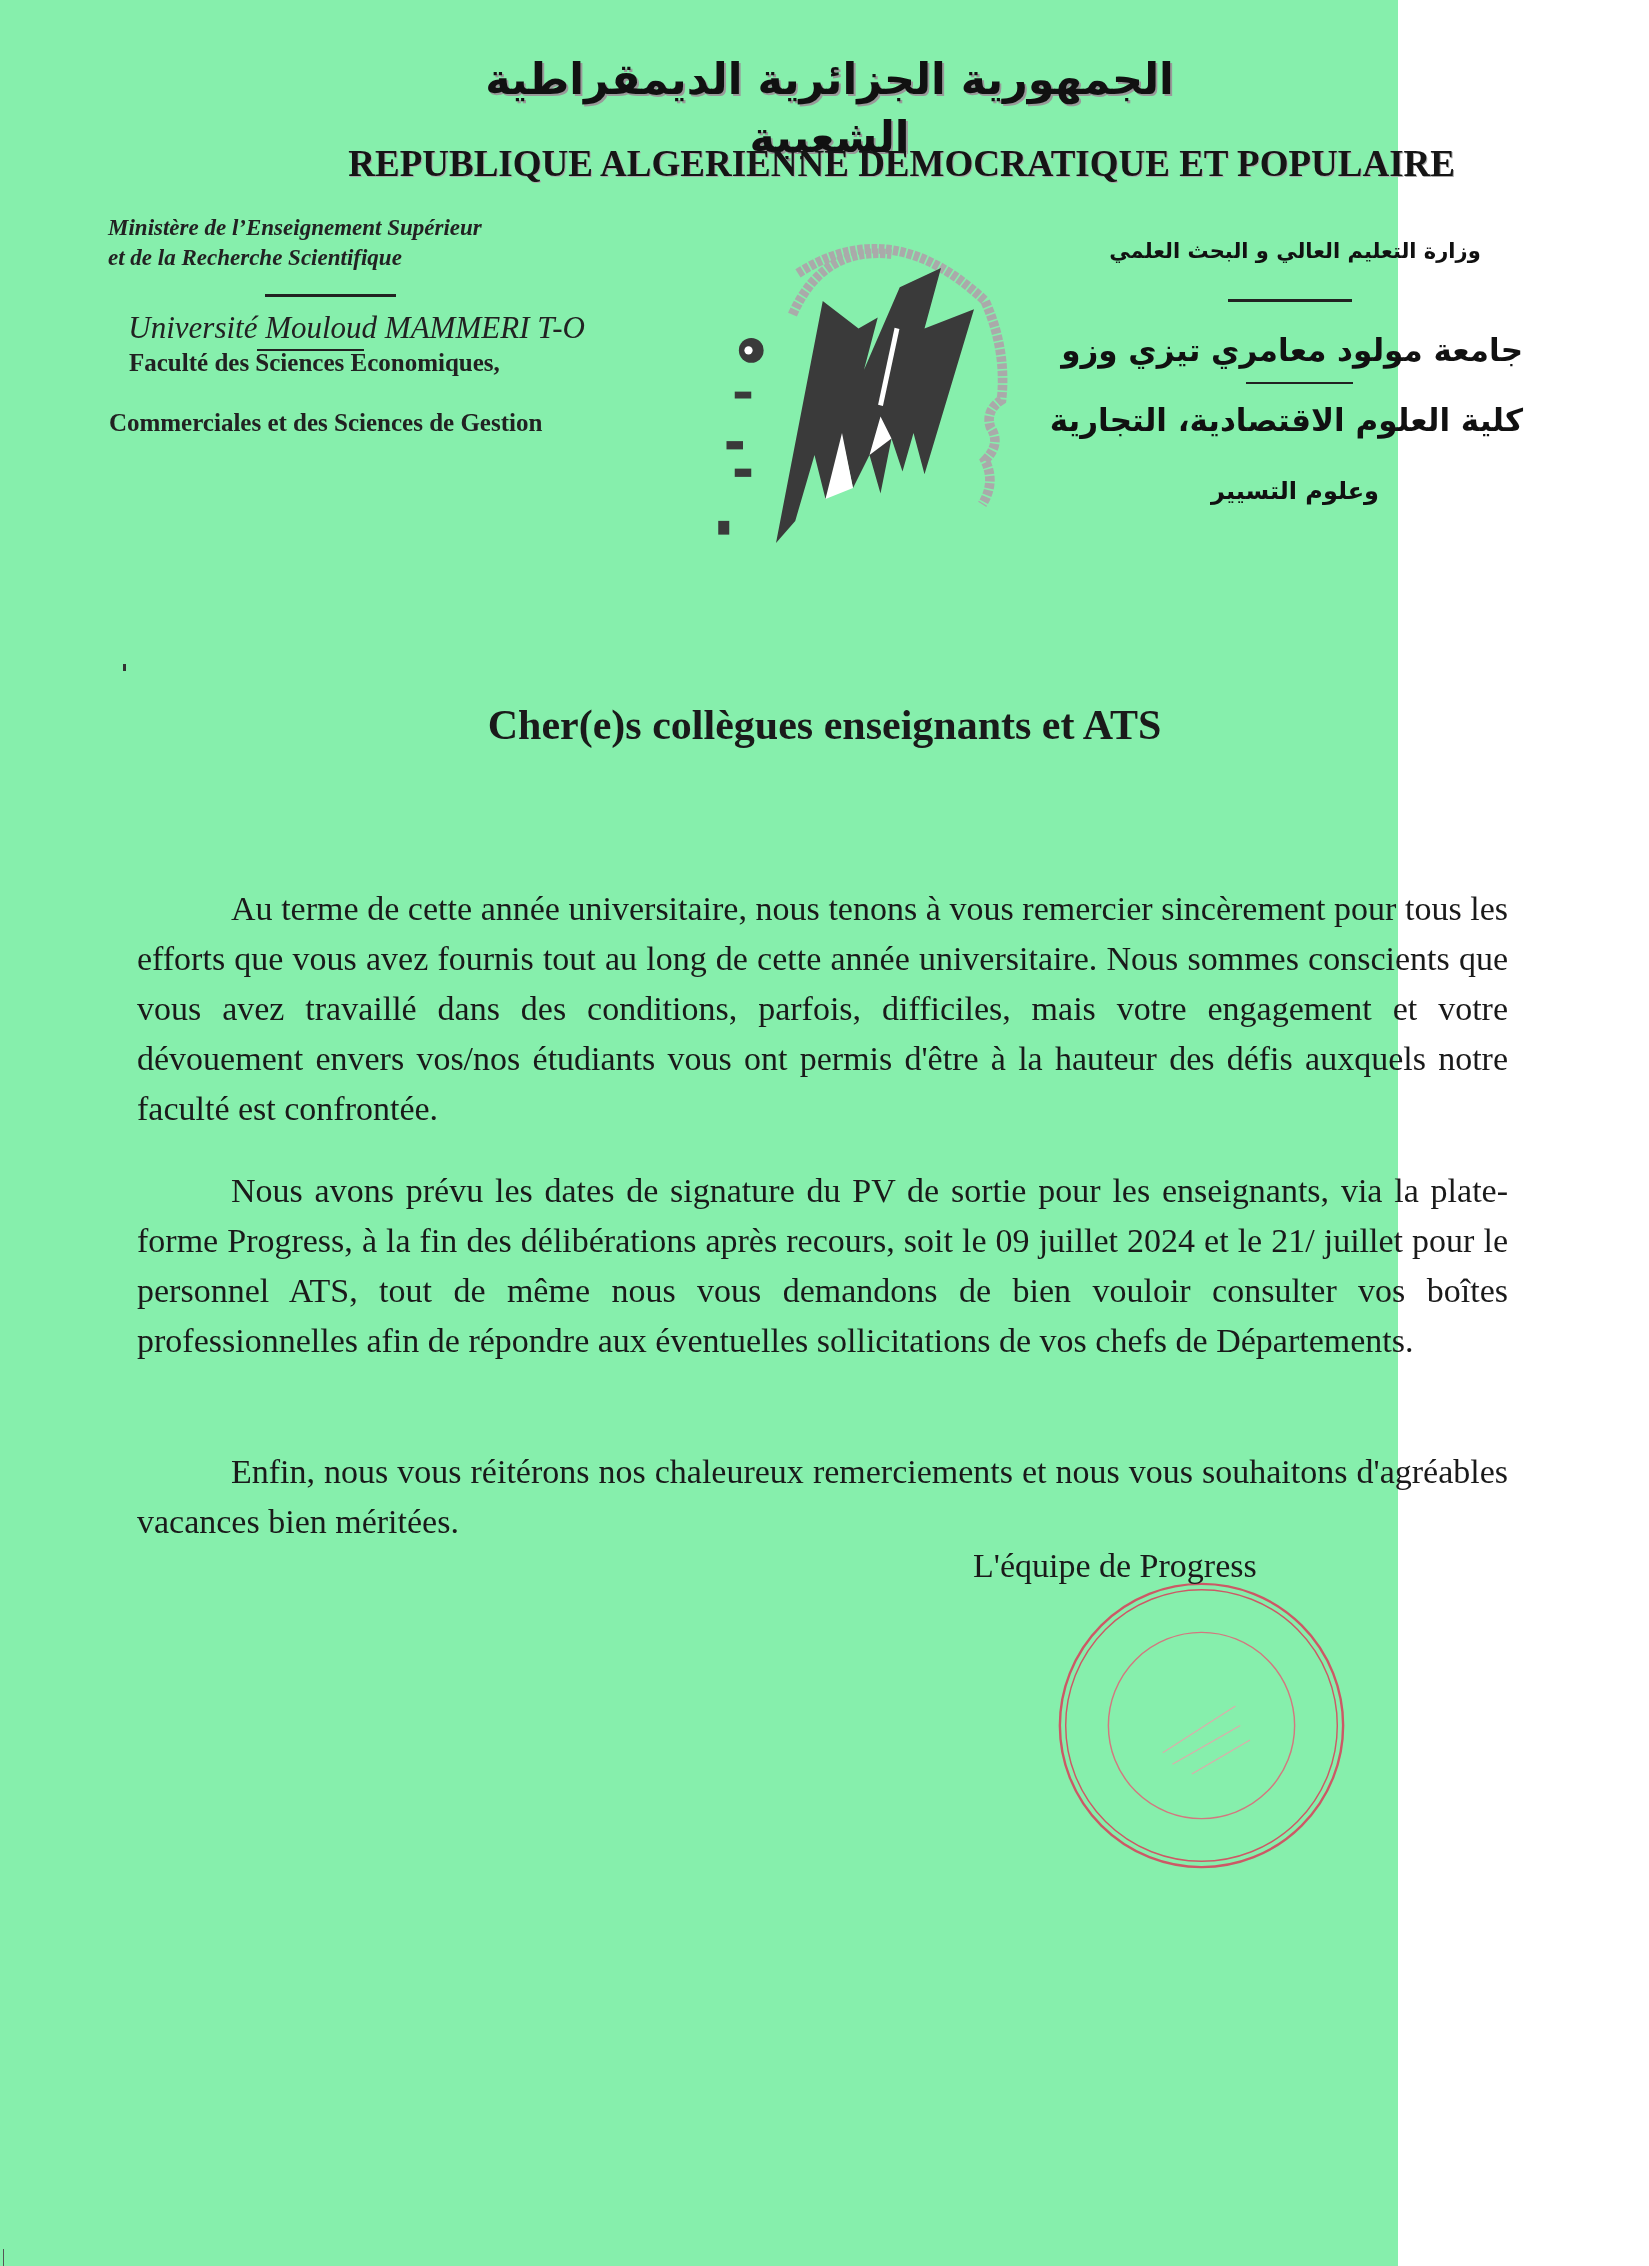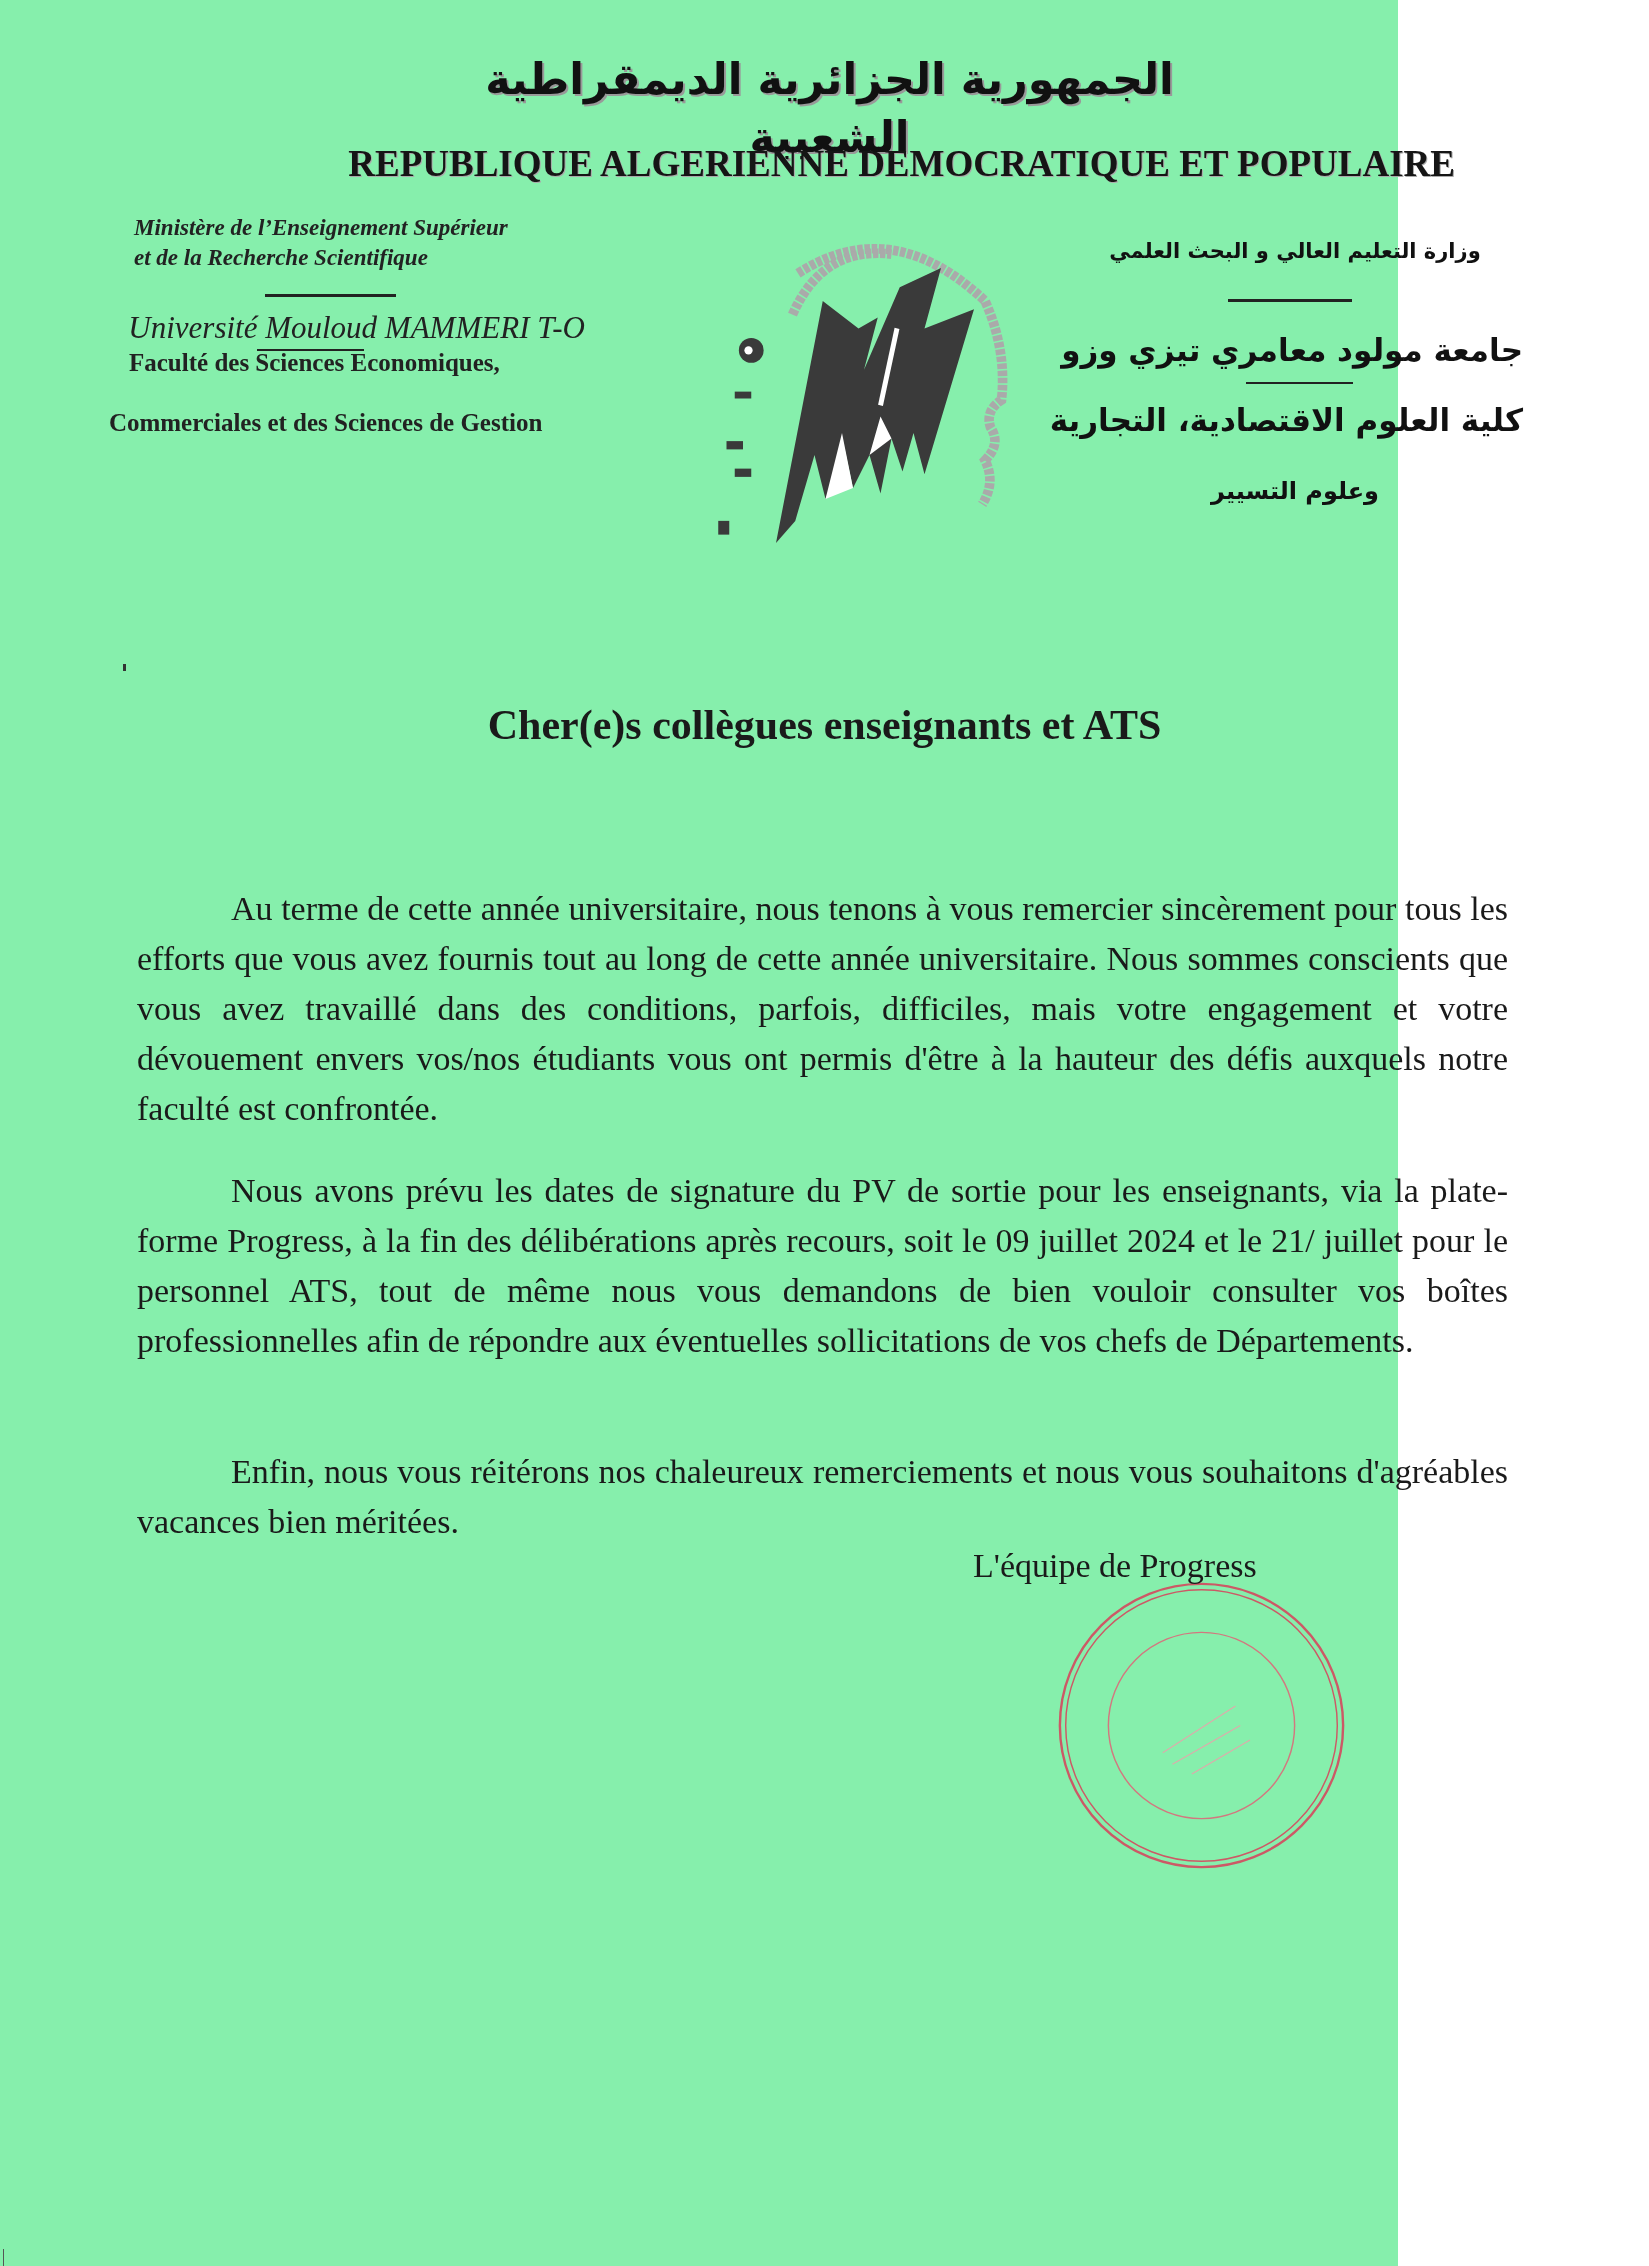--- a/index.html
+++ b/index.html
@@ -8,21 +8,21 @@
   .page { position: absolute; left: 0; top: 0; width: 1398px; height: 2267px; background: #86efac; }
 
   .ar-title { position: absolute; left: 485px; top: 50px; width: 689px; text-align: center;
               direction: rtl; font-family: "DejaVu Sans", sans-serif; font-weight: bold;
               font-size: 43px; line-height: 58px; color: #111; text-shadow: 1.9px 1.9px 0 #999; }
   .fr-title { position: absolute; left: 194px; top: 139px; width: 1261px; text-align: right;
               font-family: "Liberation Serif", serif; font-weight: bold; font-size: 37px;
               line-height: 49px; color: #151515; text-shadow: 1px 1px 0 #aaa; letter-spacing: 0px; }
 
   .left-block { position: absolute; left: 107px; top: 213px; width: 543px; }
-  .ministry { font-style: italic; font-weight: bold; font-size: 23px; line-height: 30px; color: #222; margin-left: 27px; }
+  .ministry { font-style: italic; font-weight: bold; font-size: 23px; line-height: 30px; color: #222; margin-left: 1px; }
   .rule { height: 2.9px; background: #222; }
   .rule.l1 { position: absolute; left: 158px; top: 81px; width: 131px; }
   .univ { position: absolute; left: 21.3px; top: 97px; font-style: italic; font-size: 31px; color: #222; white-space: nowrap; }
   .univ-rule { position: absolute; left: 150px; top: 136px; width: 107px; height: 1.9px; background: #222; }
   .faculty1 { position: absolute; left: 22px; top: 136px; font-weight: bold; font-size: 25px; color: #222; white-space: nowrap; }
   .faculty2 { position: absolute; left: 1.9px; top: 196px; font-weight: bold; font-size: 25px; color: #222; white-space: nowrap; }
 
   .logo { position: absolute; left: 699px; top: 213px; width: 330px; height: 349px; }
 
   .right-block { position: absolute; left: 1067px; top: 223px; width: 456px; direction: rtl;

